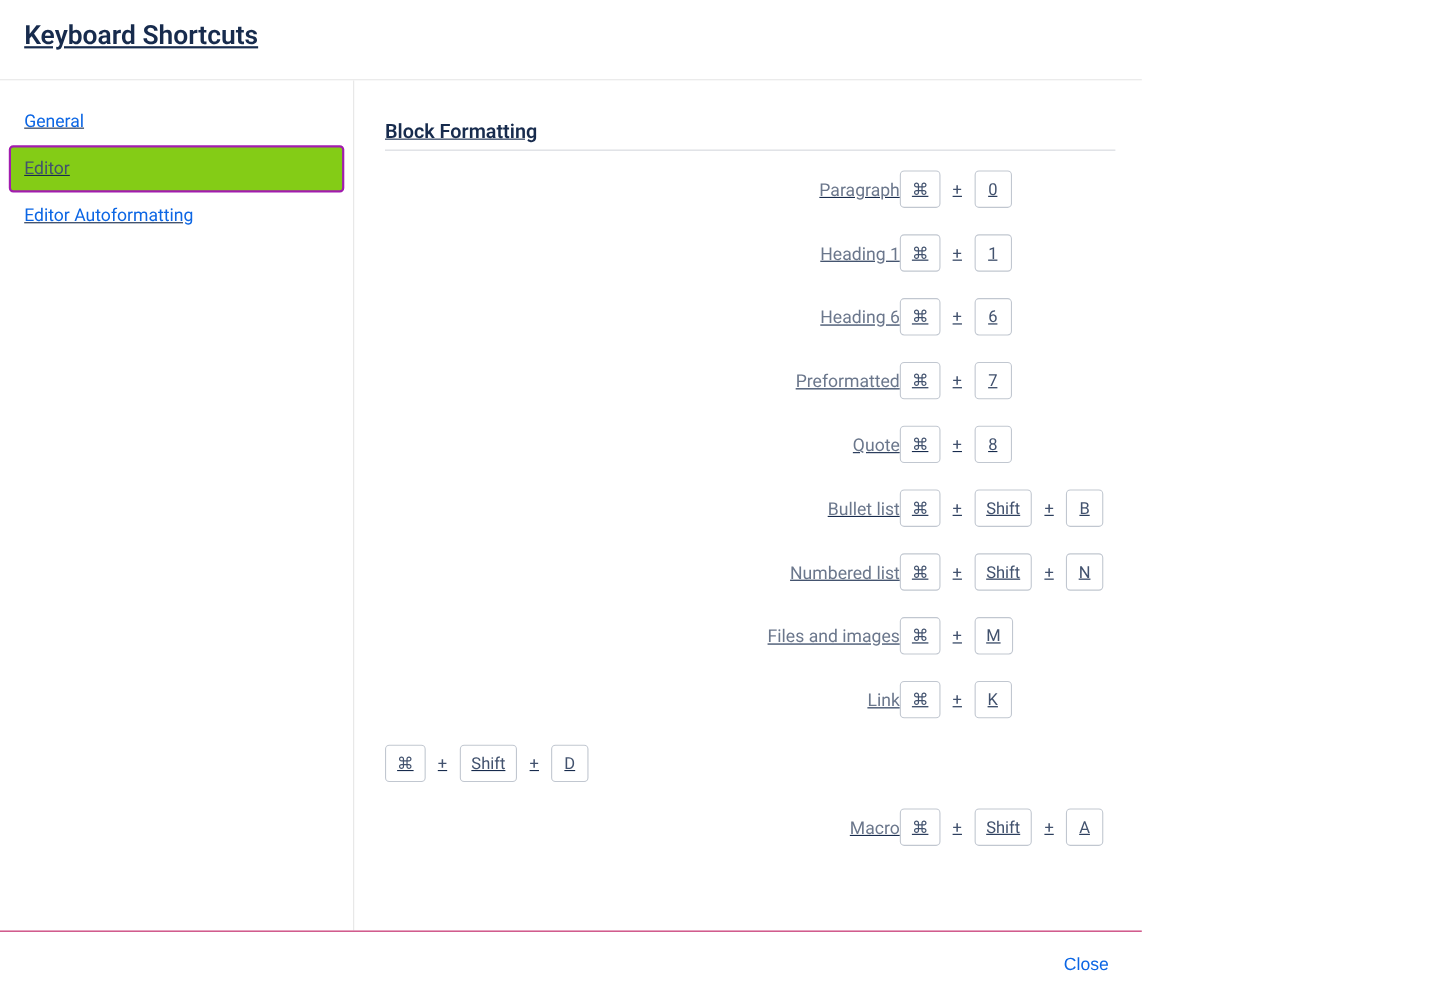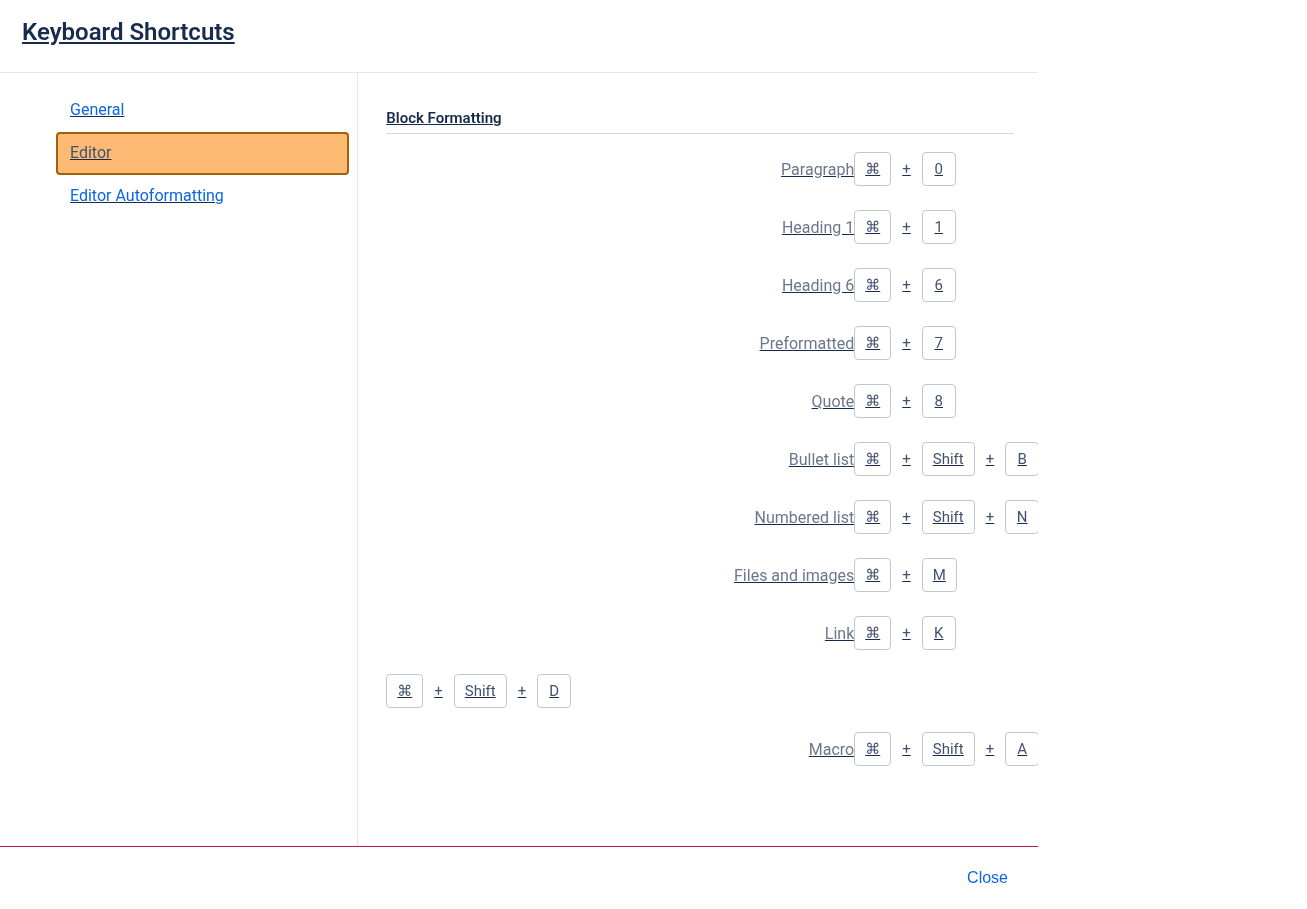--- a/index.html
+++ b/index.html
@@ -25,49 +25,48 @@
   .header h1 {
     margin: 0;
     font-size: 24px;
     font-weight: 600;
     color: #172b4d;
   }
   .body {
     flex: 1 1 auto;
     display: flex;
     overflow: hidden;
-    padding-left: 48px;
   }
   .sidebar {
     width: 322px;
     border-right: 1px solid #e6e6e6;
     padding: 16px 8px 16px 8px;
   }
   .sidebar-item {
     display: block;
     padding: 9px 12px;
     font-size: 16px;
     color: #0c66e4;
     border-radius: 4px;
     cursor: pointer;
     border: 2px solid transparent;
     line-height: 1.3;
   }
   .sidebar-item.selected {
-    background: #fdba74;
+    background: #84cc16;
     color: #42526e;
-    border: 2px solid #a16207;
+    border: 2px solid #a21caf;
   }
   .content {
     flex: 1 1 auto;
     overflow-y: auto;
     padding: 36px 24px 20px 28px;
   }
   .section-title {
-    font-size: 15px;
+    font-size: 18px;
     font-weight: 600;
     color: #172b4d;
     padding-bottom: 6px;
     border-bottom: 1px solid #d5d8dd;
     margin-top: 36px;
     margin-bottom: 6px;
   }
   .section-title:first-child { margin-top: 0; }
   .row {
     display: flex;

